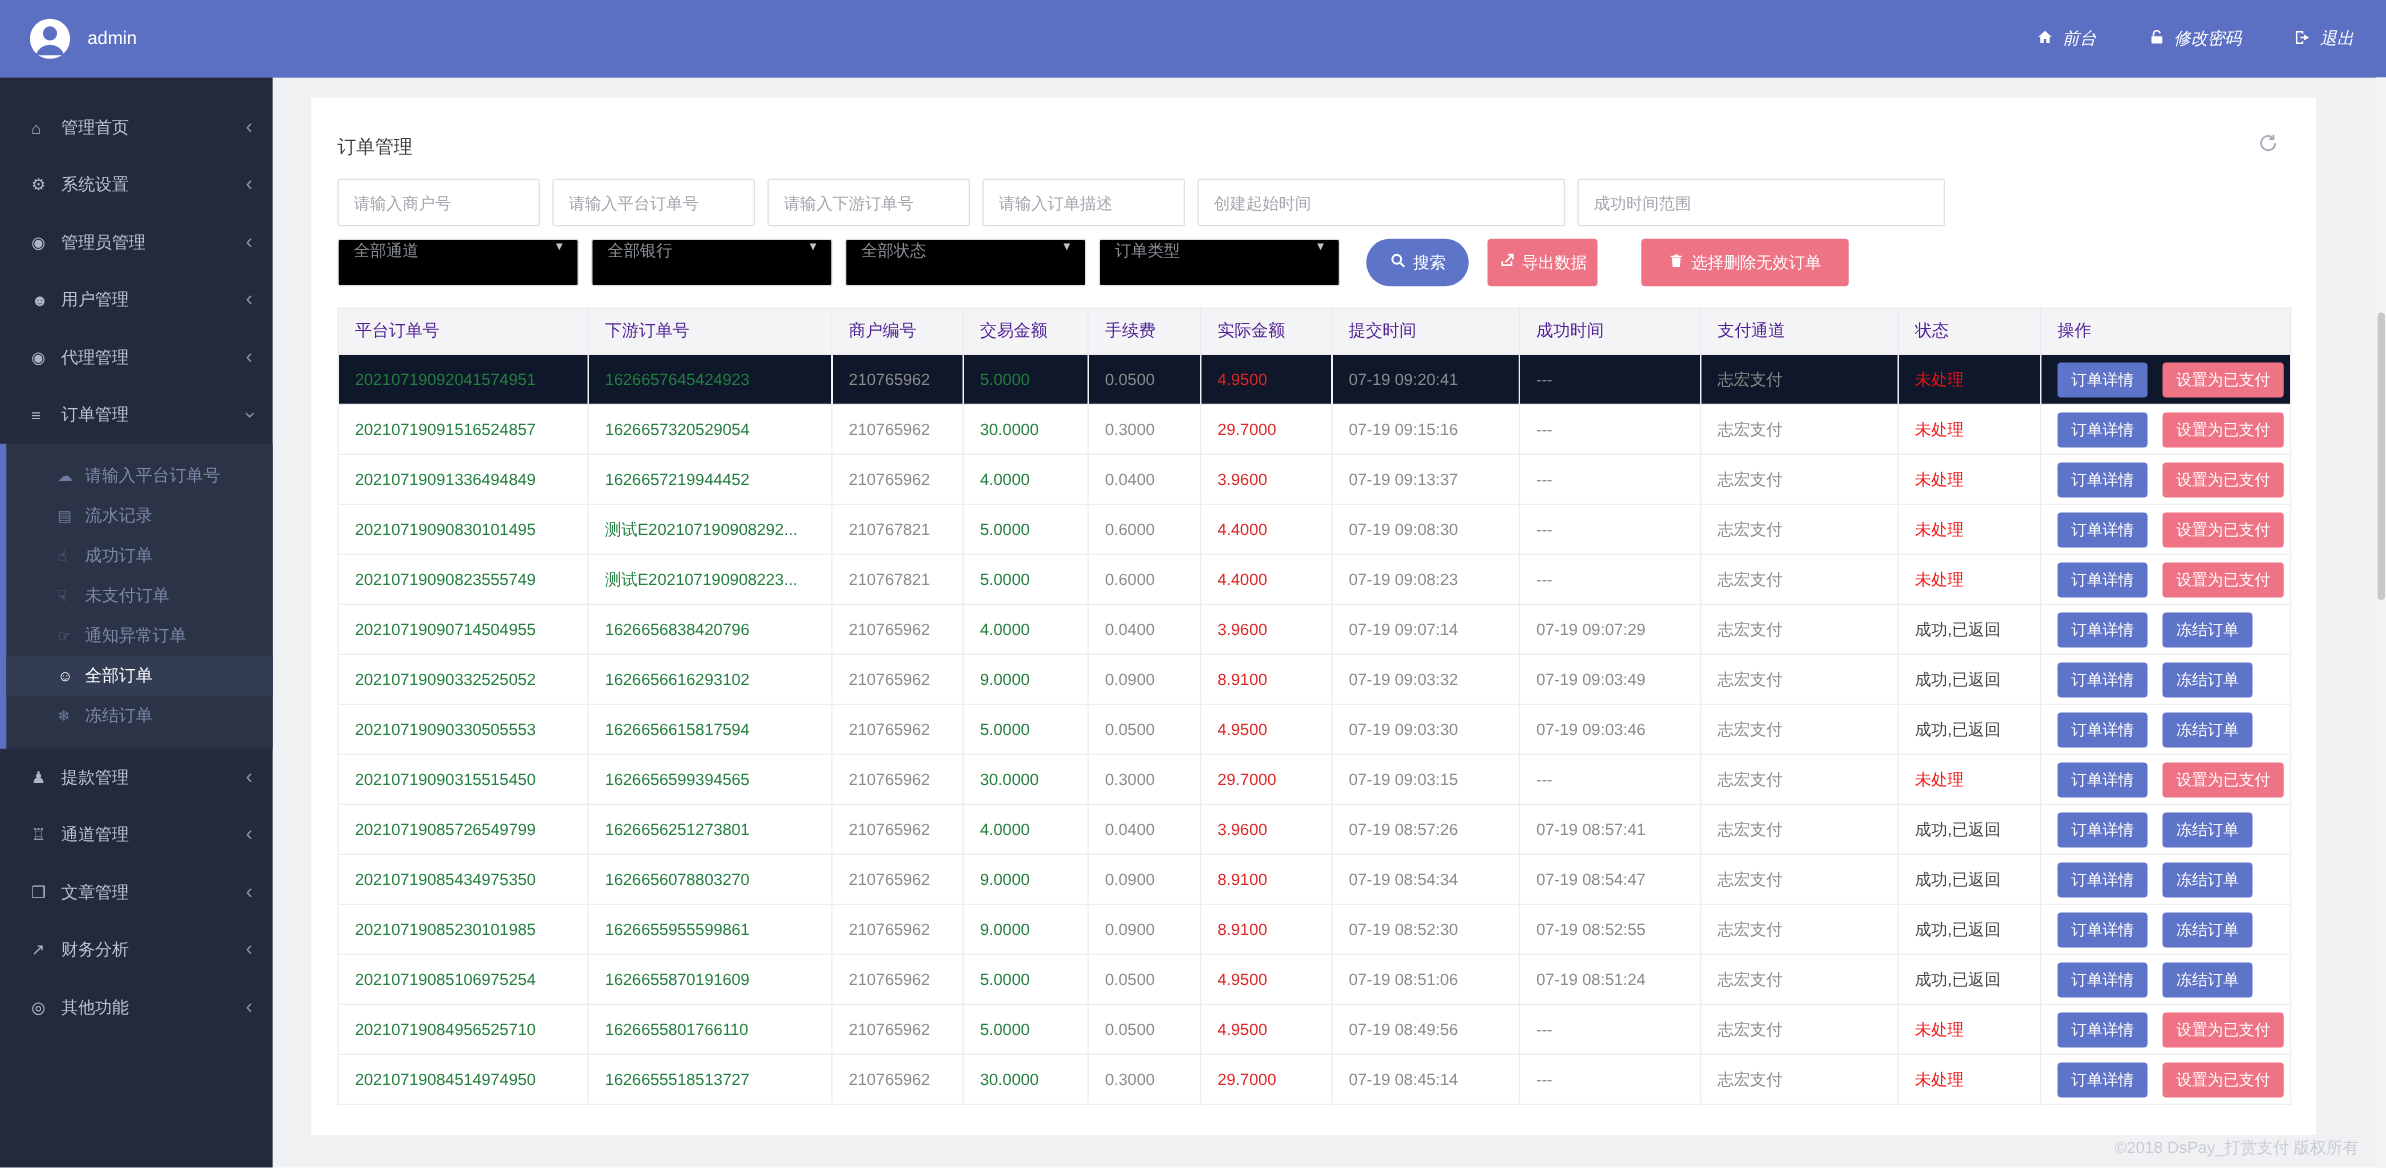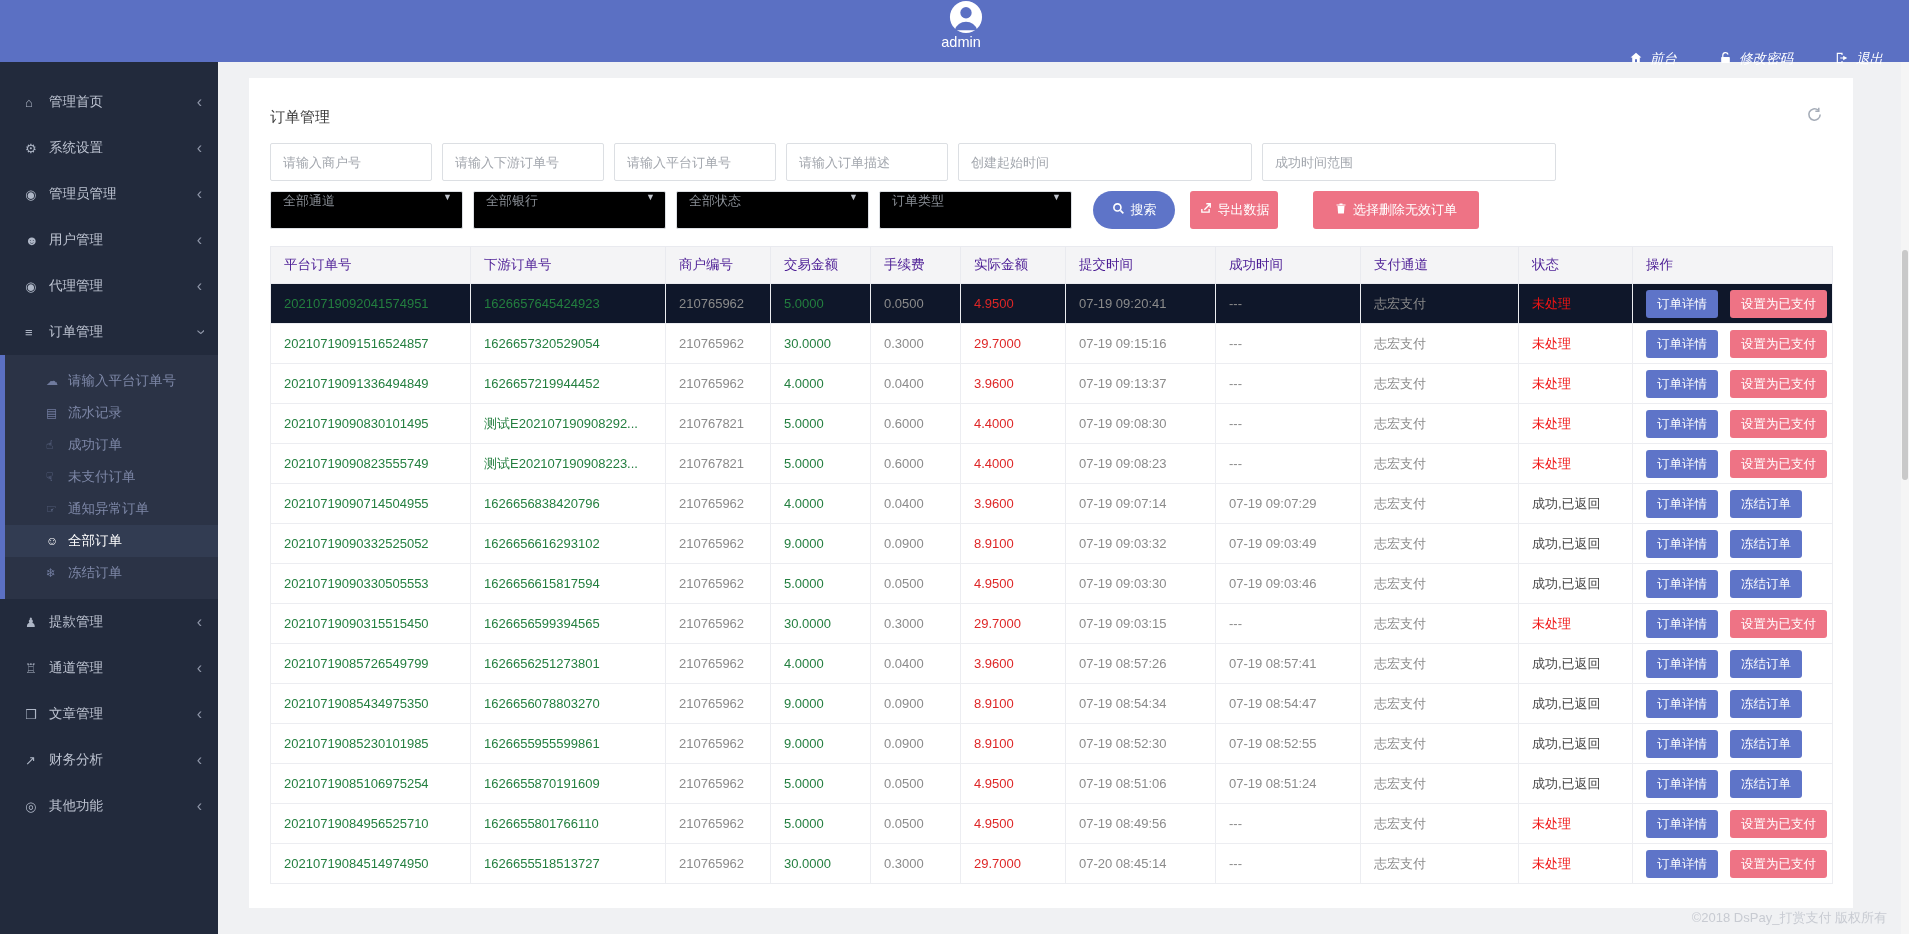--- a/index.html
+++ b/index.html
@@ -1,21 +1,21 @@
 <!DOCTYPE html>
 <html><head>
 <meta charset="utf-8">
 <style>
   * { margin:0; padding:0; box-sizing:border-box; }
   html,body { width:1909px; height:934px; overflow:hidden;
     font-family:"Liberation Sans","DejaVu Sans",sans-serif; background:#f0f1f3; }
 
   
   .topbar { position:fixed; left:0; top:0; width:1909px; height:62px;
-    background:#5b70c3; z-index:20; display:flex; align-items:center;flex-direction:column; }
+    background:#5b70c3; z-index:20; display:flex; align-items:center; }
   .avatar { margin-left:23px; width:34px; height:34px; }
   .uname { color:#fff; font-size:14.5px; margin-left:13px; }
   .topnav { margin-left:auto; margin-right:26px; display:flex; gap:42px;font-style:italic; }
   .tn-item { display:flex; align-items:center; gap:7px; color:#fff;
     font-size:13.5px; cursor:pointer; }
 
   
   .sidebar { position:fixed; left:0; top:62px; bottom:0; width:218px;
     background:#222a3c; z-index:15; }
   .menu { padding-top:17px; }
@@ -216,22 +216,22 @@
   <div class="card">
     <div class="card-inner">
       <div class="page-title">订单管理</div>
       <span class="refresh"><svg width="17" height="17" viewBox="0 0 24 24" fill="none" stroke="#a6adb8" stroke-width="2.2">
             <path d="M20 12a8 8 0 1 1-2.9-6.2"></path>
             <path d="M18 2.5v4.8h-4.8"></path>
           </svg></span>
 
       <div class="filters1" id="filters1">
           <input class="f-in" placeholder="请输入商户号" style="">
+          <input class="f-in" placeholder="请输入平台订单号" style="">
           <input class="f-in" placeholder="请输入下游订单号" style="">
-          <input class="f-in" placeholder="请输入平台订单号" style="">
           <input class="f-in" placeholder="请输入订单描述" style="">
           <input class="f-in wide" placeholder="创建起始时间" style="">
           <input class="f-in wide" placeholder="成功时间范围" style="">
         </div>
 
       <div class="filters2">
         <span id="selects-slot" style="display:flex">
             <div class="select">
               <span>全部通道</span>
               <span class="caret">▼</span>
@@ -484,21 +484,21 @@
               <td class="st-pending">未处理</td>
               <td><button class="act-btn a-blue">订单详情</button><button class="act-btn a-pink">设置为已支付</button></td>
             </tr>
             <tr>
               <td class="c-green">20210719084514974950</td>
               <td class="c-green">1626655518513727</td>
               <td class="c-gray">210765962</td>
               <td class="c-green">30.0000</td>
               <td class="c-gray">0.3000</td>
               <td class="c-red">29.7000</td>
-              <td class="c-gray">07-20 08:45:14</td>
+              <td class="c-gray">07-19 08:45:14</td>
               <td class="c-gray">---</td>
               <td class="c-gray">志宏支付</td>
               <td class="st-pending">未处理</td>
               <td><button class="act-btn a-blue">订单详情</button><button class="act-btn a-pink">设置为已支付</button></td>
             </tr>
           </tbody>
       </table>
     </div>
   </div>
   <div class="footer">©2018 DsPay_打赏支付 版权所有</div>

